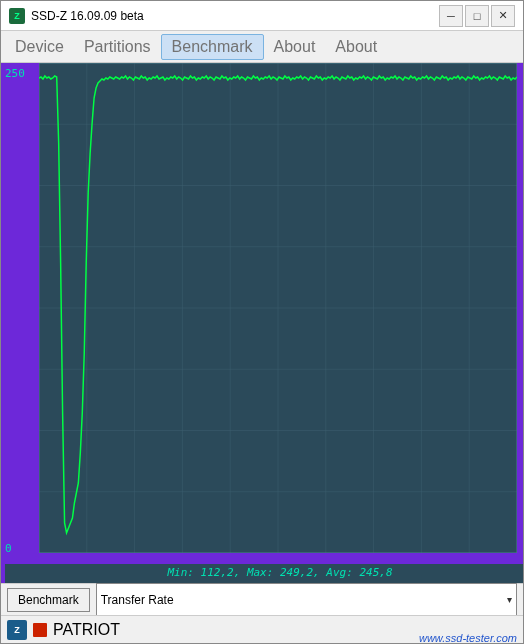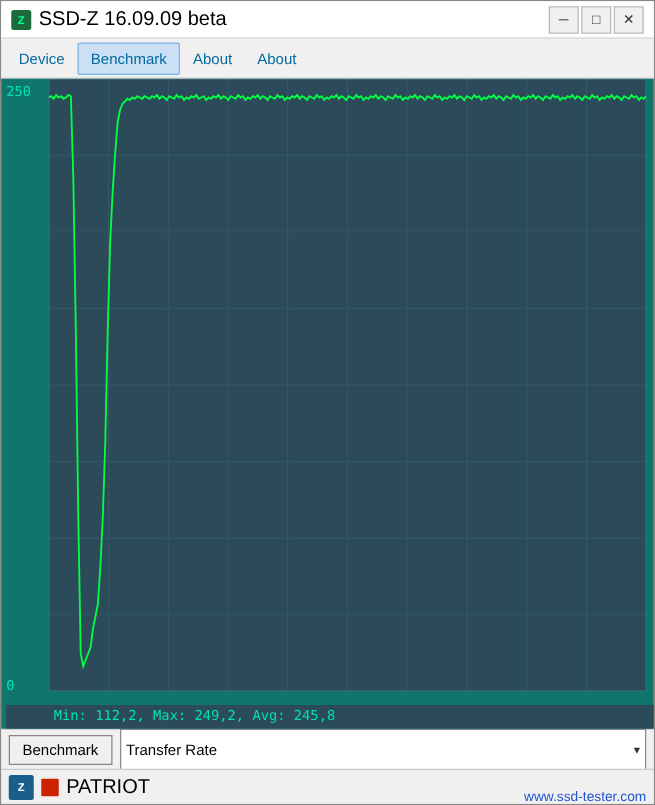--- a/index.html
+++ b/index.html
@@ -41,21 +41,21 @@
       display: flex;
       align-items: center;
       justify-content: center;
       color: #00ff88;
       font-size: 9px;
       font-weight: bold;
       flex-shrink: 0;
     }
     .title-bar-text {
       flex: 1;
-      font-size: 16px;
+      font-size: 12px;
       color: #000;
     }
     .title-bar-buttons {
       display: flex;
       gap: 2px;
     }
     .title-btn {
       width: 24px;
       height: 22px;
       background: #f0f0f0;
@@ -74,40 +74,41 @@
       height: 32px;
       display: flex;
       align-items: center;
       padding: 0 4px;
       border-bottom: 1px solid #ccc;
       flex-shrink: 0;
     }
     .menu-item {
       padding: 4px 10px;
       cursor: pointer;
-      font-size: 12px;
-      color: #0369a1;
+      font-size: 16px;
+      color: #737373;
       border-radius: 2px;
       height: 26px;
       display: flex;
       align-items: center;
     }
     .menu-item.active {
       background: #cce0f5;
       border: 1px solid #7ab3e0;
     }
 
     
     .main-content {
       flex: 1;
-      background: #0f766e;
+      background: #6d28d9;
       display: flex;
       flex-direction: column;
       position: relative;
       overflow: hidden;
+      text-align: center;
     }
 
     
     .y-axis-top {
       position: absolute;
       left: 4px;
       top: 4px;
       color: #00e0b0;
       font-size: 11px;
       font-family: monospace;
@@ -219,20 +220,21 @@
     }
     .status-drive-name {
       font-size: 16px;
       color: #000;
       flex: 1;
     }
     .status-website {
       font-size: 11px;
       color: #2255cc;
       margin-left: auto;
+      font-style: italic;
       margin-top: 16px;
     }
 
     
     .grid-line {
       stroke: #3d6070;
       stroke-width: 0.5;
     }
     .chart-line {
       stroke: #00ff44;
@@ -258,20 +260,23 @@
     <div class="title-bar-buttons">
       <button class="title-btn">─</button>
       <button class="title-btn">□</button>
       <button class="title-btn close">✕</button>
     </div>
   </div>
 
   <div class="menu-bar">
     <div class="menu-item">
       <span>Device</span>
+    </div>
+    <div class="menu-item">
+      <span>Partitions</span>
     </div>
     <div class="menu-item active">
       <span>Benchmark</span>
     </div>
     <div class="menu-item">
       <span>About</span>
     </div>
     <div class="menu-item">
       <span>About</span>
     </div>
@@ -547,21 +552,21 @@
         474,13
         476,15
         478,14
         480,17
         482,15
         484,16
         486,14
       "></polyline>
     </svg>
 
-    <div class="stats-bar" style="position:absolute;bottom:0;left:4px;right:0;">
+    <div class="stats-bar" style="position:absolute;bottom:0;left:4px;right:0;font-style:italic;">
       <span>Min: 112,2, Max: 249,2, Avg: 245,8</span>
     </div>
   </div>
 
   <div class="bottom-toolbar">
     <button class="bench-button">Benchmark</button>
     <div class="dropdown-select">
       <span>Transfer Rate</span>
       <span class="dropdown-arrow">▾</span>
     </div>

